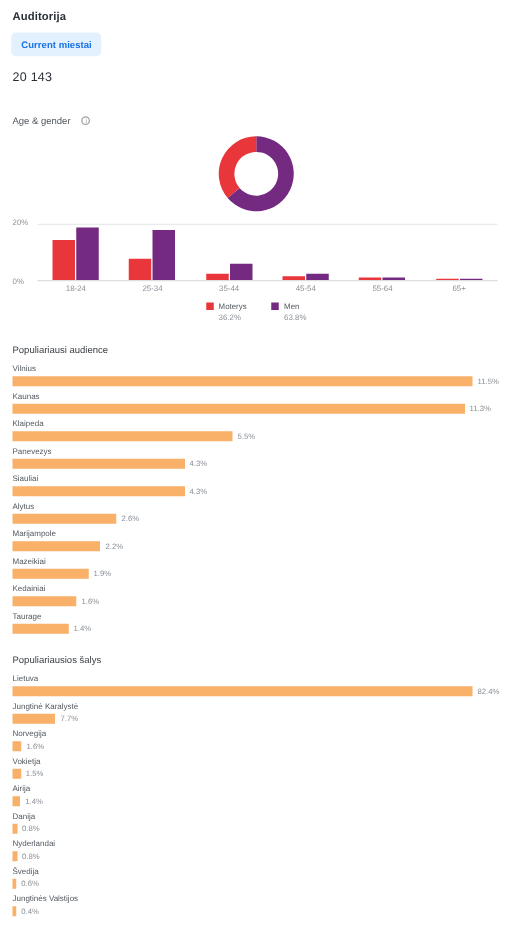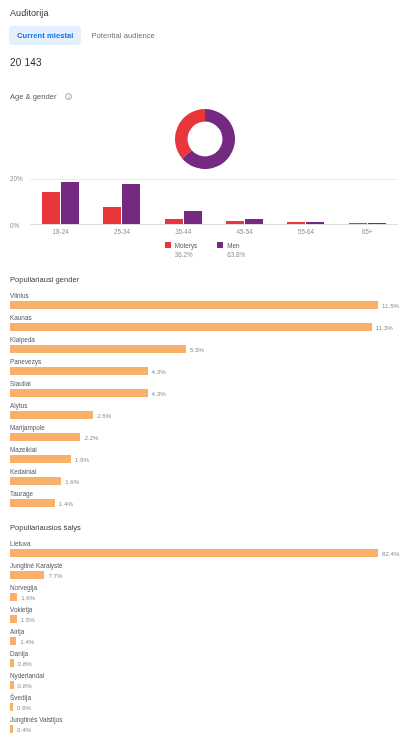--- a/index.html
+++ b/index.html
@@ -9,21 +9,21 @@
     background: #ffffff;
     font-family: "Liberation Sans", sans-serif;
     color: #3b4045;
     overflow: hidden;
   }
   .page { width: 410px; height: 750px; position: relative; background: #fff; padding: 0 8px; }
 
   
   .panel-title {
     font-size: 9px;
-    font-weight: normal;
+    font-weight: bold;
     color: #2b3038;
     letter-spacing: .1px;
     padding: 8px 0 0 2px;
   }
   .tabs { display: flex; align-items: center; gap: 2px; margin-top: 8px; padding-left: 1px; }
   .tab {
     font-size: 7.6px;
     padding: 5px 8px;
     border-radius: 4px;
     color: #6b7178;
@@ -113,21 +113,20 @@
 </style>
 </head>
 <body>
 
 <div class="page">
 
   <div class="panel-title">Auditorija</div>
 
   <div class="tabs">
     <div class="tab active">Current miestai</div>
-    <div class="tab">Potential audience</div>
   </div>
 
   <div class="metric-block">
     <div class="metric-value">20 143</div>
   </div>
 
   <div id="age-gender-section">
     <div class="section-label">
       <span>Age &amp; gender</span>
       <span class="info-icon"></span>
@@ -195,21 +194,21 @@
         <span class="legend-swatch m"></span>
         <span class="legend-text">
           <span class="legend-name">Men</span><br>
           <span class="legend-pct">63.8%</span>
         </span>
       </div>
     </div>
   </div>
 
   <div class="list-section">
-    <div class="list-title">Populiariausi gender</div>
+    <div class="list-title">Populiariausi audience</div>
     <div id="cities-rows">
         <div class="row">
           <div class="row-name">Vilnius</div>
           <div class="row-bar-line">
             <div class="row-bar" style="width: 368px; background: rgb(249, 176, 105);"></div>
             <div class="row-val">11.5%</div>
           </div>
         </div>
         <div class="row">
           <div class="row-name">Kaunas</div>

